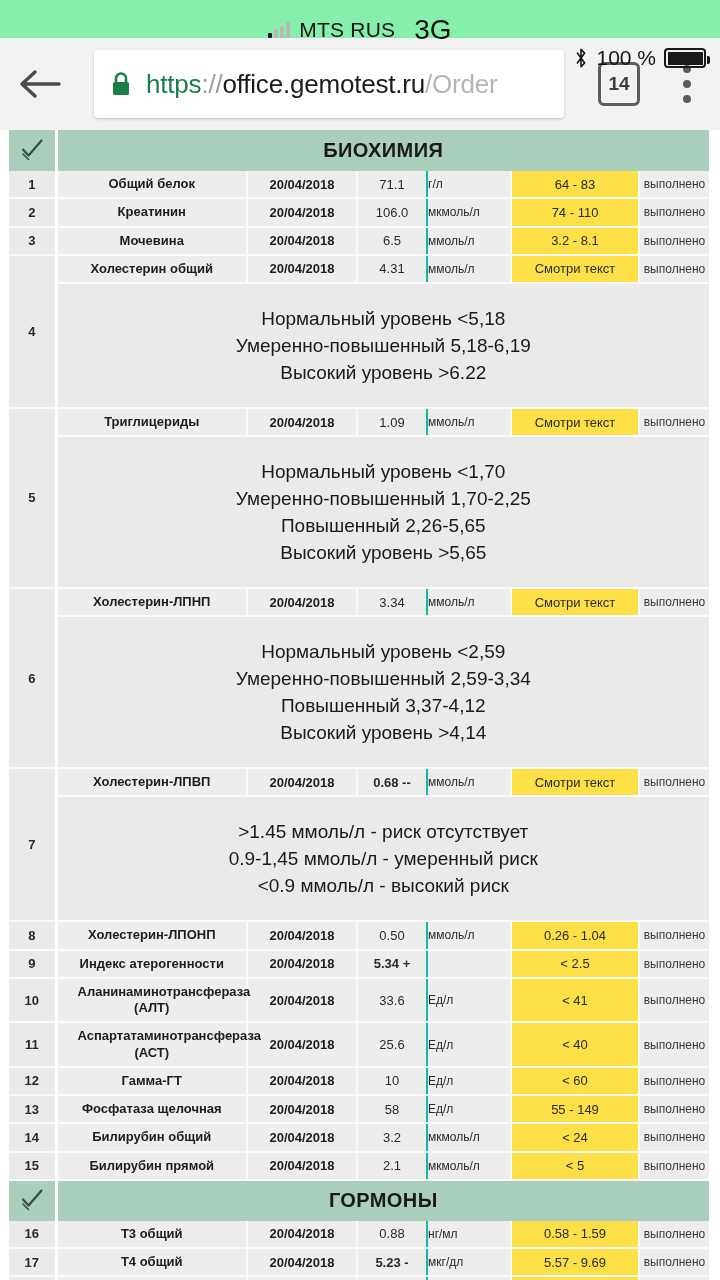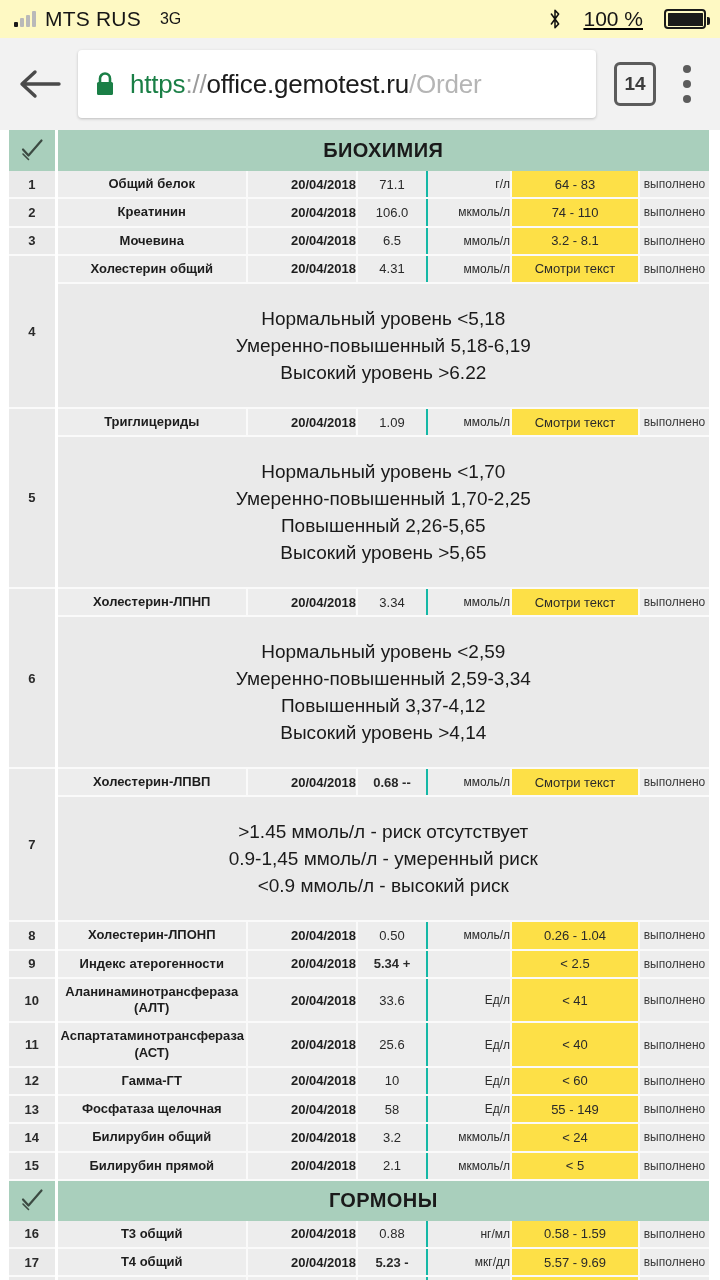--- a/index.html
+++ b/index.html
@@ -6,59 +6,60 @@
   html, body {
     width: 720px; height: 1280px;
     background: #ffffff;
     font-family: "Liberation Sans", sans-serif;
     overflow: hidden;
   }
 
   
   .statusbar {
     height: 38px;
-    background: #fef9c3;
+    background: #86efac;
     display: flex;
     align-items: center;
-    padding: 0 14px;
+    padding: 14px 14px;
     position: relative;
+    flex-direction: column;
   }
   .sb-left { display: flex; align-items: center; gap: 9px; }
   .signal { display: flex; align-items: flex-end; gap: 2px; height: 16px; }
   .signal i { display: block; width: 4px; background: #b9b9b9; border-radius: 1px; }
   .signal i:nth-child(1) { height: 5px; background: #1a1a1a; }
   .signal i:nth-child(2) { height: 9px; }
   .signal i:nth-child(3) { height: 12px; }
   .signal i:nth-child(4) { height: 16px; }
   .carrier { font-size: 21px; color: #161616; letter-spacing: .2px; }
-  .netmode { font-size: 16px; color: #161616; margin-left: 10px; }
+  .netmode { font-size: 28px; color: #161616; margin-left: 10px; }
   .clock {
     position: absolute; left: 0; right: 0; text-align: center;
     font-size: 21px; font-weight: bold; color: #111; pointer-events: none;
   }
   .sb-right {
-    margin-left: auto; display: flex; align-items: center; gap: 21px; text-decoration: underline;
+    margin-left: auto; display: flex; align-items: center; gap: 8px;
   }
   .bt-icon { width: 14px; height: 20px; }
   .batt-pct { font-size: 21px; color: #161616; }
   .batt {
     width: 42px; height: 20px; border: 2.5px solid #1a1a1a; border-radius: 4px;
     position: relative; background: #1a1a1a; background-clip: content-box;
     padding: 1.5px;
   }
   .batt::after {
     content: ""; position: absolute; right: -6px; top: 6px;
     width: 3px; height: 8px; background: #1a1a1a; border-radius: 0 2px 2px 0;
   }
   .batt .fill { width: 100%; height: 100%; background: #1a1a1a; border-radius: 1px; }
 
   
   .chrome {
     height: 92px; background: #f2f2f2;
-    display: flex; align-items: center; padding: 0 14px; gap: 12px;
+    display: flex; align-items: center; padding: 0 14px; gap: 28px;
   }
   .back-btn {
     width: 52px; height: 52px; display: flex; align-items: center; justify-content: center;
     flex: 0 0 auto;
   }
   .back-btn svg { display:block; }
   .omnibox {
     flex: 1 1 auto; height: 68px; background: #fff; border-radius: 4px;
     box-shadow: 0 1px 3px rgba(0,0,0,.22);
     display: flex; align-items: center; padding: 0 16px; gap: 14px;
@@ -110,28 +111,28 @@
   .sec-title {
     background: #a9cfbc; text-align: center;
     font-size: 20px; font-weight: bold; color: #1a1a1a; letter-spacing: .4px;
     height: 41px; padding: 0 4px;
   }
   .sec-row td { height: 41px; }
 
   .r-num  { text-align: center; font-size: 13px; font-weight: bold; color: #2a2a2a;
             border-right: 3px solid #fff; background: #eaeaea; }
   .r-name { text-align: center; font-size: 13px; font-weight: bold; color: #1d1d1d;
-            padding: 5px 3px; line-height: 1.25; border-right: 2px solid #fafafa;
+            padding: 5px 20px; line-height: 1.25; border-right: 2px solid #fafafa;
             background: #ededed; }
-  .r-date { text-align: right; font-size: 13px; font-weight: bold; color: #1d1d1d;
+  .r-date { text-align: center; font-size: 13px; font-weight: bold; color: #1d1d1d;
             border-right: 2px solid #fafafa; background: #ededed; }
   .r-val  { text-align: center; font-size: 13px; color: #2a2a2a;
             border-right: 2px solid #14b8a6; background: #ededed; }
   .r-val.flag { font-weight: bold; }
-  .r-unit { text-align: right; font-size: 12px; color: #2a2a2a;
+  .r-unit { text-align: left; font-size: 12px; color: #2a2a2a;
             border-right: 2px solid #fafafa; background: #ededed; margin-top: 12px; }
   .r-ref  { text-align: center; font-size: 13px; color: #2a2a2a;
             border-right: 2px solid #fafafa; background: #fde047; }
   .r-stat { text-align: center; font-size: 12px; color: #3a3a3a; background: #ededed; }
 
   tr.data-row td { height: 24px; border-bottom: 2px solid #fafafa; }
   tr.data-row.tall td { height: 37px; }
 
   .note-cell {
     background: #eaeaea; text-align: center; color: #1a1a1a;

